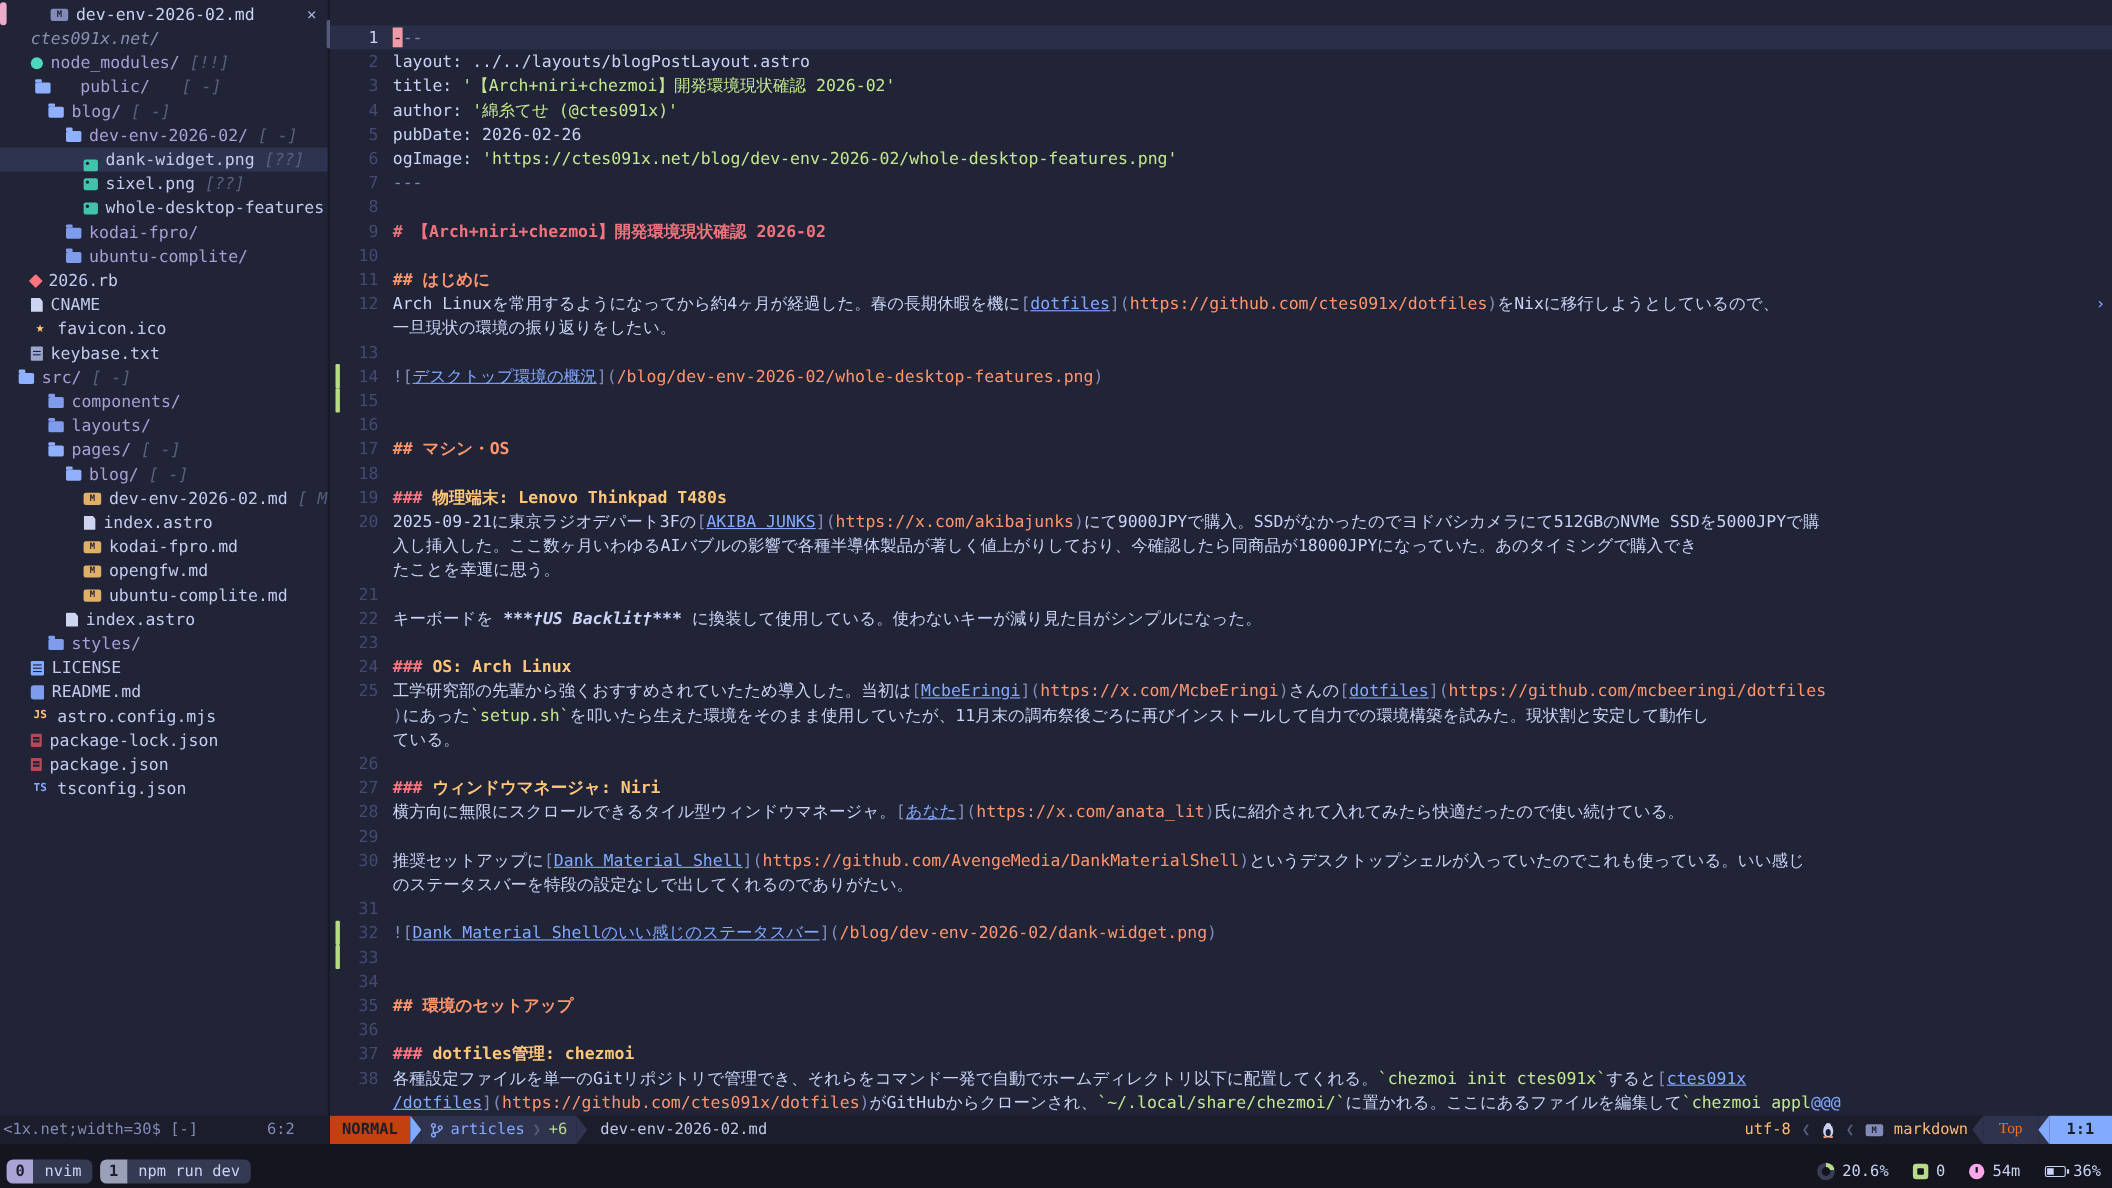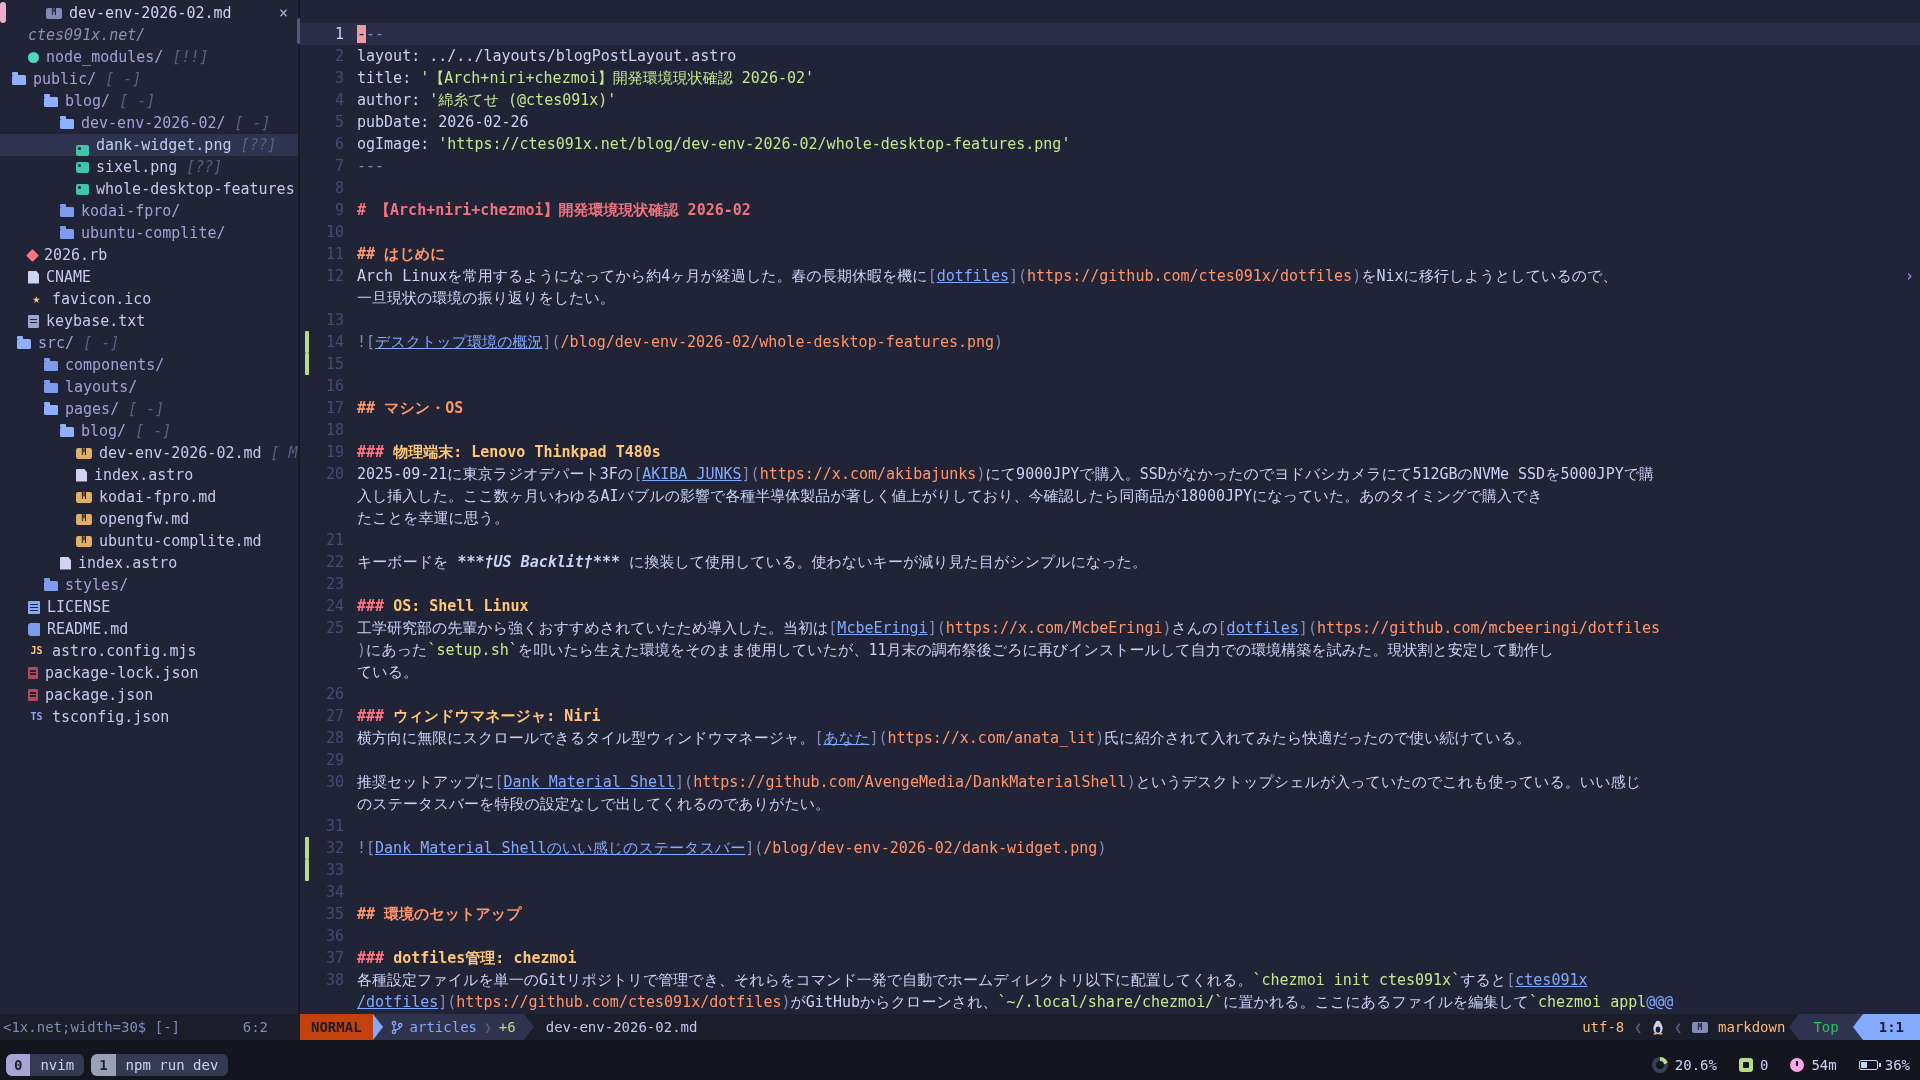--- a/index.html
+++ b/index.html
@@ -85,21 +85,21 @@
   .seg-branch .branch { color:#82aaff; }
   .seg-branch .chev { color:#545c7e; font-size:13px; }
   .seg-branch .diff { color:#b8db87; }
   .a2 { border-left:10px solid #2f334d; }
   .sl-file { display:flex; align-items:center; padding-left:12px; color:#c0c8ea; flex:1; }
   .sl-right { display:flex; align-items:center; gap:10px; padding-right:0; }
   .sl-right .enc, .sl-right .ft { color:#fdba74; }
   .sl-right .chev { color:#545c7e; font-size:13px; }
   .arr-l { width:0; height:0; border-top:13px solid transparent; border-bottom:13px solid transparent; }
   .a3 { border-right:10px solid #2f334d; margin-left:4px; }
-  .seg-top { background:#2f334d; color:#22c55e; display:flex; align-items:center; padding:0 14px; }
+  .seg-top { background:#2f334d; color:#f97316; display:flex; align-items:center; padding:0 14px;font-family:Liberation Serif, serif; }
   .a4 { border-right:10px solid #82aaff; background:#2f334d; }
   .seg-loc { background:#82aaff; color:#1b1d2b; font-weight:bold; display:flex; align-items:center; padding:0 16px; }
 
   
   .bottom { height:40px; flex:none; background:#14151f; display:flex; align-items:flex-end; }
   .tmux { height:28px; width:100%; display:flex; align-items:center; padding:0 10px 3px 6px; font-size:14px; }
   .twin { display:flex; align-items:center; margin-right:7px; height:22px; }
   .twin .idx { height:22px; display:flex; align-items:center; padding:0 8px; border-radius:6px 0 0 6px; font-weight:bold; color:#1e2030; }
   .twin .wname { height:22px; display:flex; align-items:center; padding:0 10px; border-radius:0 6px 6px 0; background:#343a52; color:#c8d3f5; }
   .twin.active .idx { background:#aaa3d6; }
@@ -133,21 +133,21 @@
       </div>
       <div class="tree">
         <div class="trow root" style="padding-left:28px">
           <span class="nm">ctes091x.net/</span>
         </div>
       <div class="trow" style="padding-left: 28px;">
             <span class="tic i-dot"></span>
             <span class="nm dir">node_modules/</span>
             <span class="sfx">[!!]</span>
           </div>
-          <div class="trow" style="padding-left: 12px;">
+          <div class="trow" style="padding-left: 32px; gap: 20px;">
             <span class="tic i-folder-open"></span>
             <span class="nm dir">public/</span>
             <span class="sfx">[ -]</span>
           </div>
           <div class="trow" style="padding-left: 44px;">
             <span class="tic i-folder-open"></span>
             <span class="nm dir">blog/</span>
             <span class="sfx">[ -]</span>
           </div>
           <div class="trow" style="padding-left: 60px;">
@@ -380,21 +380,21 @@
           <div class="erow">
             <span class="lnum">22</span>
             <span class="ltxt"><span class="s-fg">キーボードを </span><span class="s-bi">***†US Backlit†***</span><span class="s-fg"> に換装して使用している。使わないキーが減り見た目がシンプルになった。</span></span>
           </div>
           <div class="erow">
             <span class="lnum">23</span>
             <span class="ltxt"></span>
           </div>
           <div class="erow">
             <span class="lnum">24</span>
-            <span class="ltxt"><span class="s-h3m">### </span><span class="s-h3t">OS: Shell Linux</span></span>
+            <span class="ltxt"><span class="s-h3m">### </span><span class="s-h3t">OS: Arch Linux</span></span>
           </div>
           <div class="erow">
             <span class="lnum">25</span>
             <span class="ltxt"><span class="s-fg">工学研究部の先輩から強くおすすめされていたため導入した。当初は</span><span class="s-dim">[</span><span class="s-link">McbeEringi</span><span class="s-dim">](</span><span class="s-url">https://x.com/McbeEringi</span><span class="s-dim">)</span><span class="s-fg">さんの</span><span class="s-dim">[</span><span class="s-link">dotfiles</span><span class="s-dim">](</span><span class="s-url">https://github.com/mcbeeringi/dotfiles</span></span>
           </div>
           <div class="erow">
             <span class="lnum"></span>
             <span class="ltxt"><span class="s-dim">)</span><span class="s-fg">にあった</span><span class="s-code">`setup.sh`</span><span class="s-fg">を叩いたら生えた環境をそのまま使用していたが、11月末の調布祭後ごろに再びインストールして自力での環境構築を試みた。現状割と安定して動作し</span></span>
           </div>
           <div class="erow">

